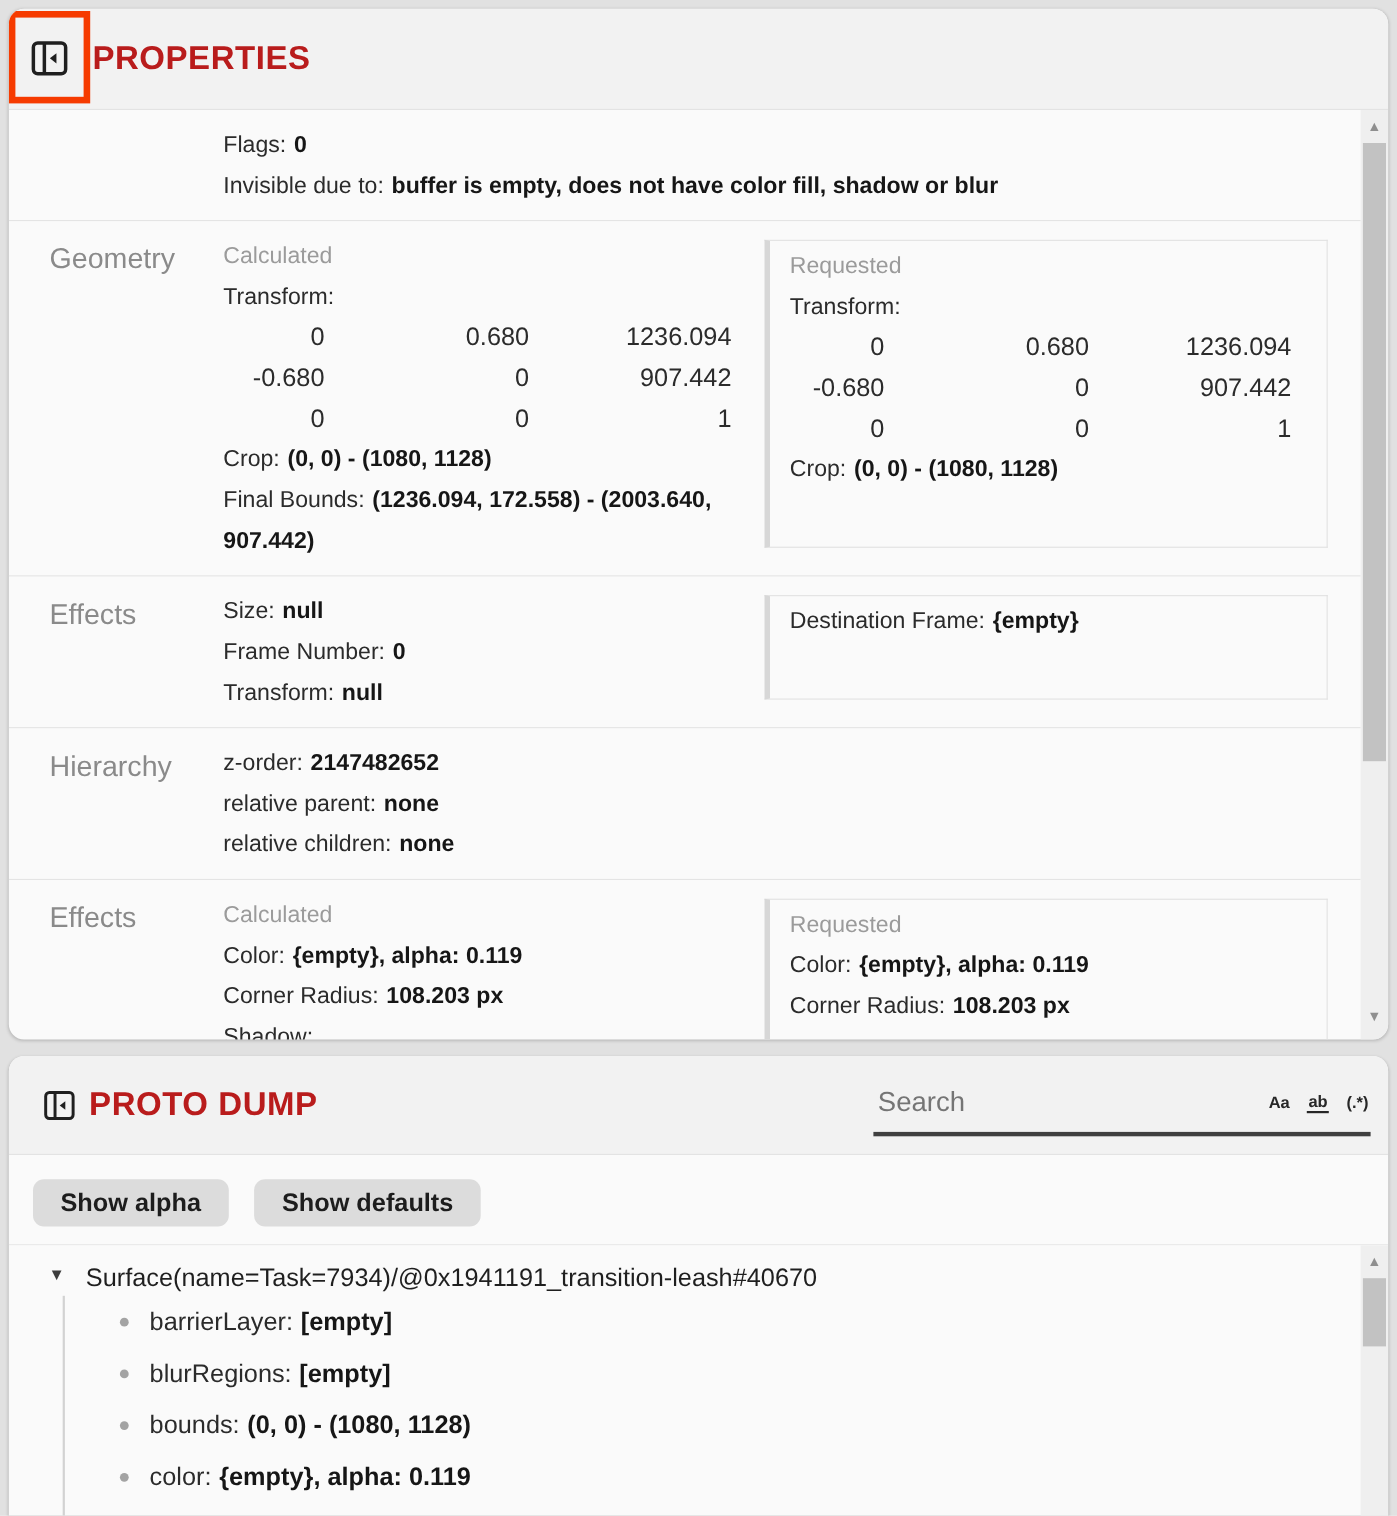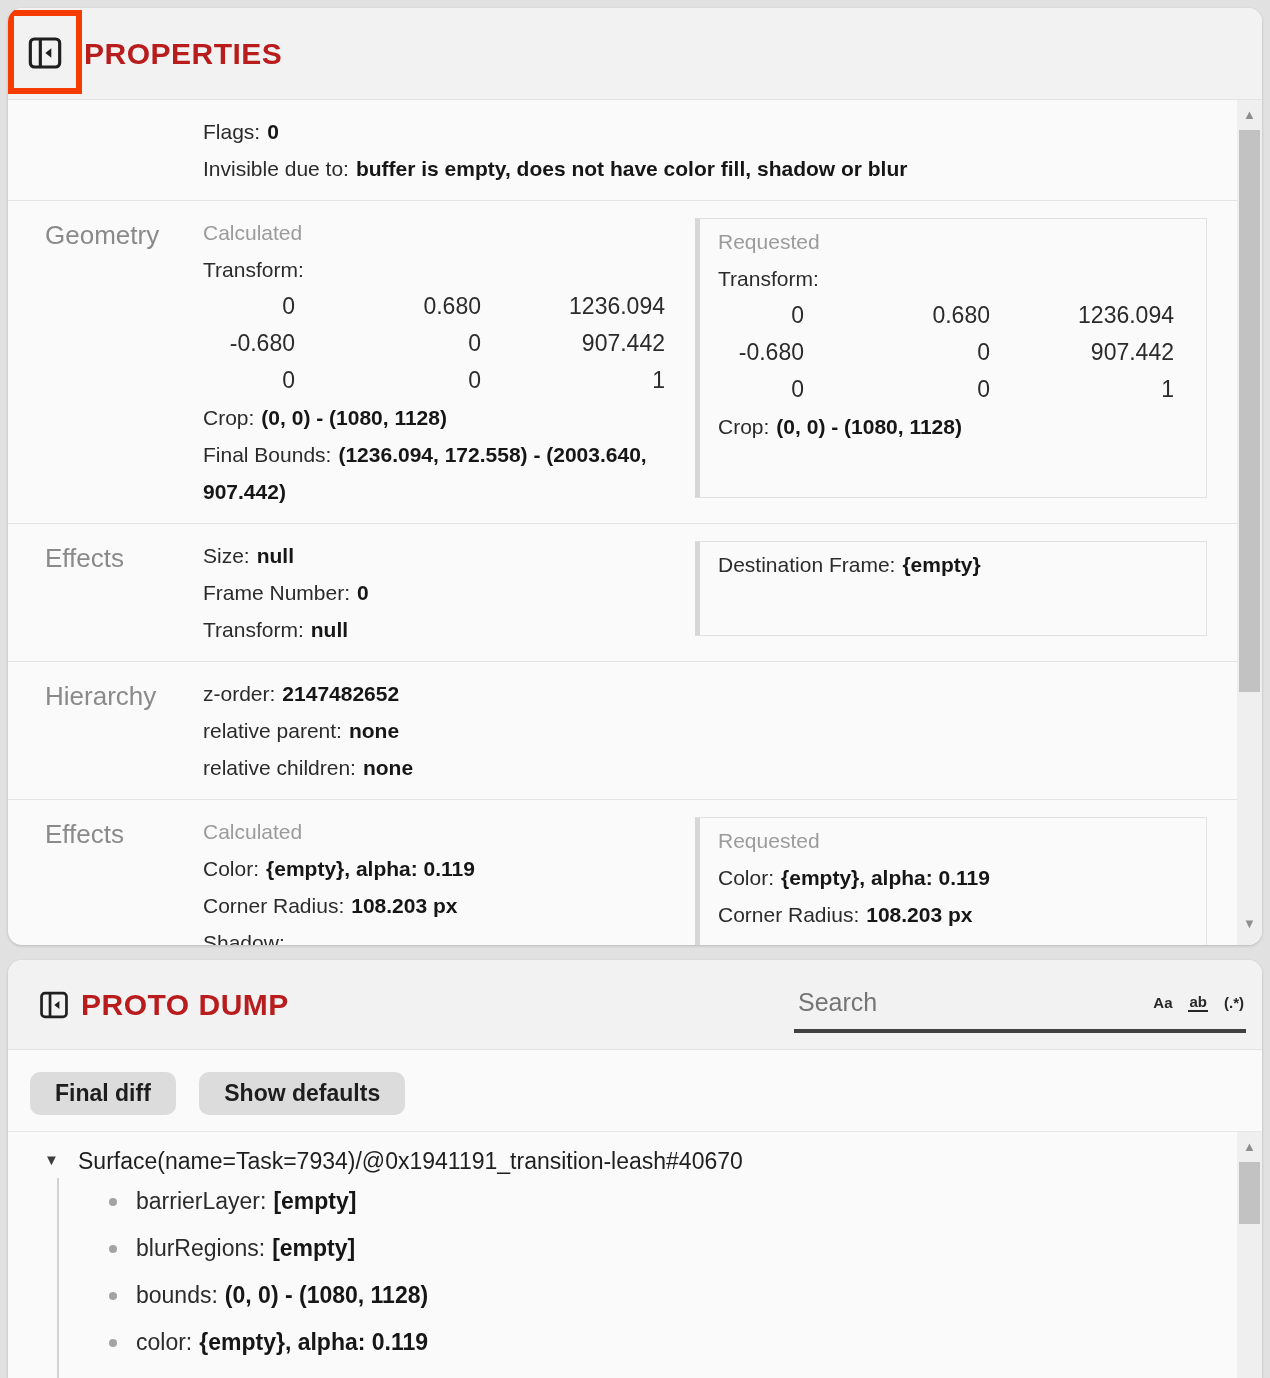--- a/index.html
+++ b/index.html
@@ -260,21 +260,21 @@
 
     <div class="search-box">
       <span class="search-placeholder">Search</span>
       <span class="search-opt">Aa</span>
       <span class="search-opt word">ab</span>
       <span class="search-opt">(.*)</span>
     </div>
   </div>
 
   <div class="btn-row">
-    <button class="chip-btn">Final diff</button>
+    <button class="chip-btn">Show alpha</button>
     <button class="chip-btn">Show defaults</button>
   </div>
 
   <div class="tree-area">
     <div class="tree-guide"></div>
 
     <div class="tree-root">
       <span class="expander">▼</span>
       <span class="tree-root-label">Surface(name=Task=7934)/@0x1941191_transition-leash#40670</span>
     </div>

